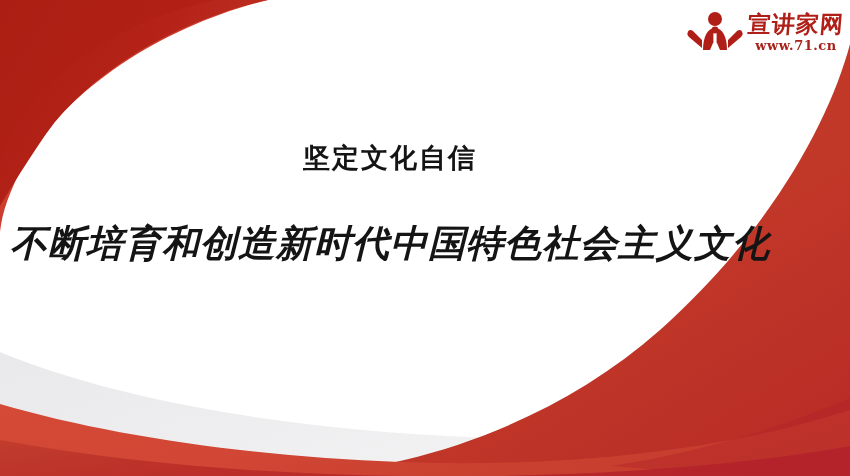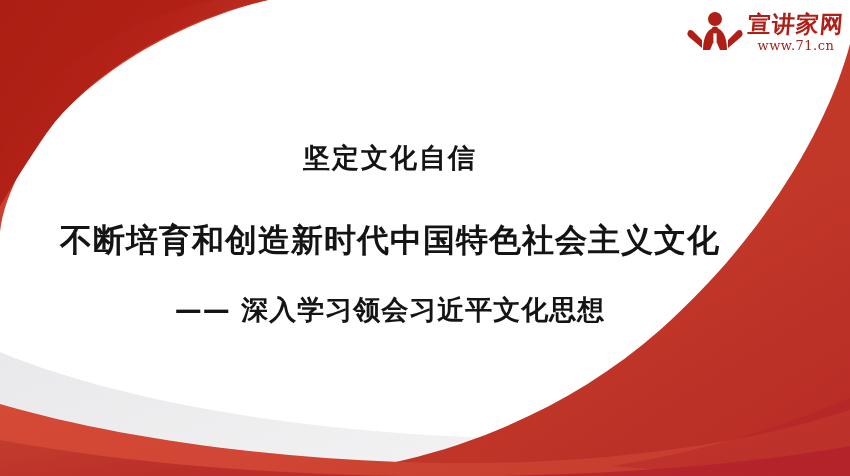--- a/index.html
+++ b/index.html
@@ -52,21 +52,21 @@
     font-size: 23px;
     font-weight: 700;
     color: #b01f17;
     letter-spacing: 1px;
     white-space: nowrap;
     transform: skewX(-5deg);
   }
   .logo-url {
     font-family: "DejaVu Serif", "Liberation Serif", serif;
     font-size: 13px;
-    font-weight: 400;
+    font-weight: 700;
     color: #a8221a;
     letter-spacing: 0.5px;
     margin-top: 4px;
     white-space: nowrap;
   }
   
   .title-block {
     position: absolute;
     left: 0;
     top: 140px;
@@ -78,23 +78,24 @@
     font-weight: 700;
     white-space: nowrap;
     font-family: "DejaVu Sans", "Liberation Sans", sans-serif;
   }
   .title-line-1 {
     font-size: 27px;
     letter-spacing: 2px;
     margin-bottom: 43px;
   }
   .title-line-2 {
-    font-size: 32px;
+    font-size: 37px;
     letter-spacing: 1px;
-    margin-bottom: 29px;
+    margin-bottom: 12px;
+    font-style: italic;
   }
   .title-line-3 {
     font-size: 27px;
     letter-spacing: 1px;
   }
 </style>
 </head>
 <body>
 
 <div id="slide">
@@ -173,16 +174,15 @@
     </svg>
     <div class="logo-text">
       <div class="logo-cn">宣讲家网</div>
       <div class="logo-url">www.71.cn</div>
     </div>
   </div>
 
   <div class="title-block">
     <div class="title-line title-line-1">坚定文化自信</div>
     <div class="title-line title-line-2">不断培育和创造新时代中国特色社会主义文化</div>
-    <div class="title-line title-line-3">—— 深入学习领会习近平文化思想</div>
   </div>
 
 </div>
 
 </body></html>

